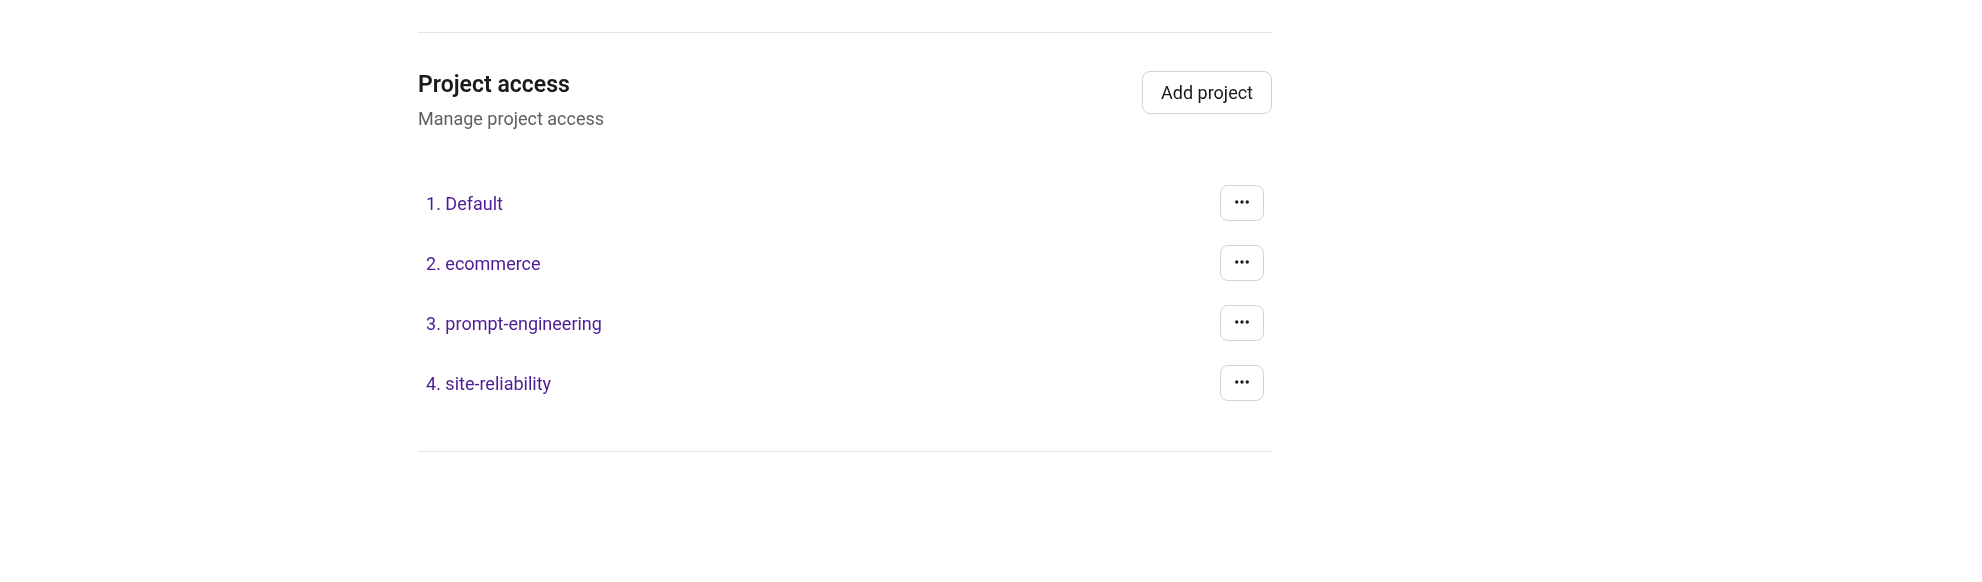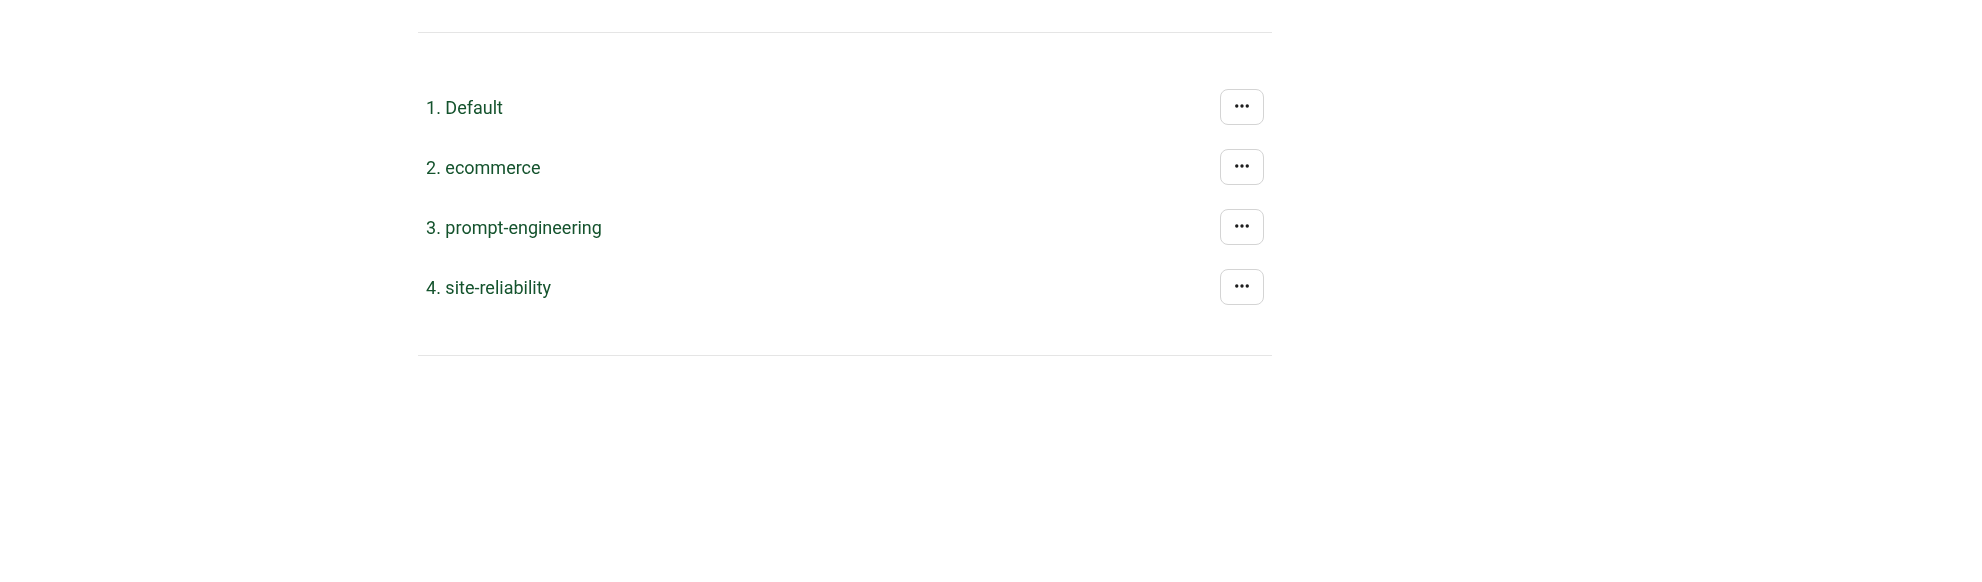--- a/index.html
+++ b/index.html
@@ -63,21 +63,21 @@
     .project-item {
       display: flex;
       justify-content: space-between;
       align-items: center;
       padding: 12px 8px;
       counter-increment: project-counter;
     }
     .project-label {
       font-size: 18px;
       font-weight: 400;
-      color: #14532d;
+      color: #4c1d95;
     }
     .project-label::before {
       content: counter(project-counter) ". ";
     }
     .more-button {
       background: #ffffff;
       border: 1px solid #d4d4d4;
       border-radius: 8px;
       width: 44px;
       height: 36px;
@@ -94,20 +94,27 @@
       border-top: 1px solid #e5e5e5;
       margin-top: 38px;
     }
   </style>
 </head>
 <body>
 
 <div class="container">
   <div class="divider-top"></div>
 
+  <div class="header-row">
+    <div class="header-text">
+      <h2 class="section-title">Project access</h2>
+      <p class="section-subtitle">Manage project access</p>
+    </div>
+    <button class="add-button">Add project</button>
+  </div>
 
   <ol class="project-list">
     <li class="project-item">
       <span class="project-label">Default</span>
       <button class="more-button">
         <span>
           <svg viewBox="0 0 24 24" fill="none" stroke="#1a1a1a" stroke-width="2.5" stroke-linecap="round" stroke-linejoin="round">
             <circle cx="5" cy="12" r="1" fill="#1a1a1a"></circle>
             <circle cx="12" cy="12" r="1" fill="#1a1a1a"></circle>
             <circle cx="19" cy="12" r="1" fill="#1a1a1a"></circle>

